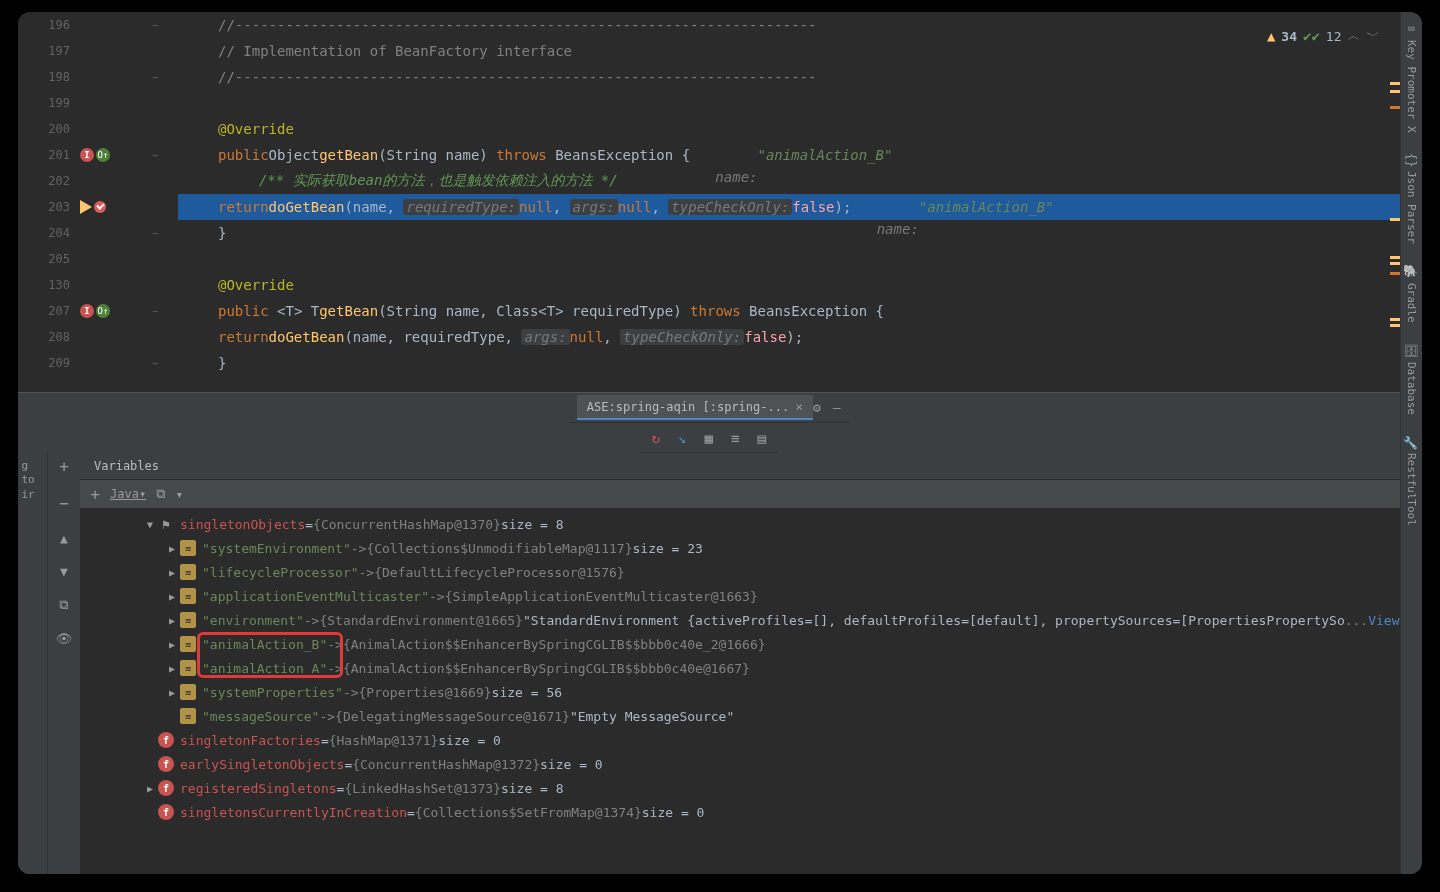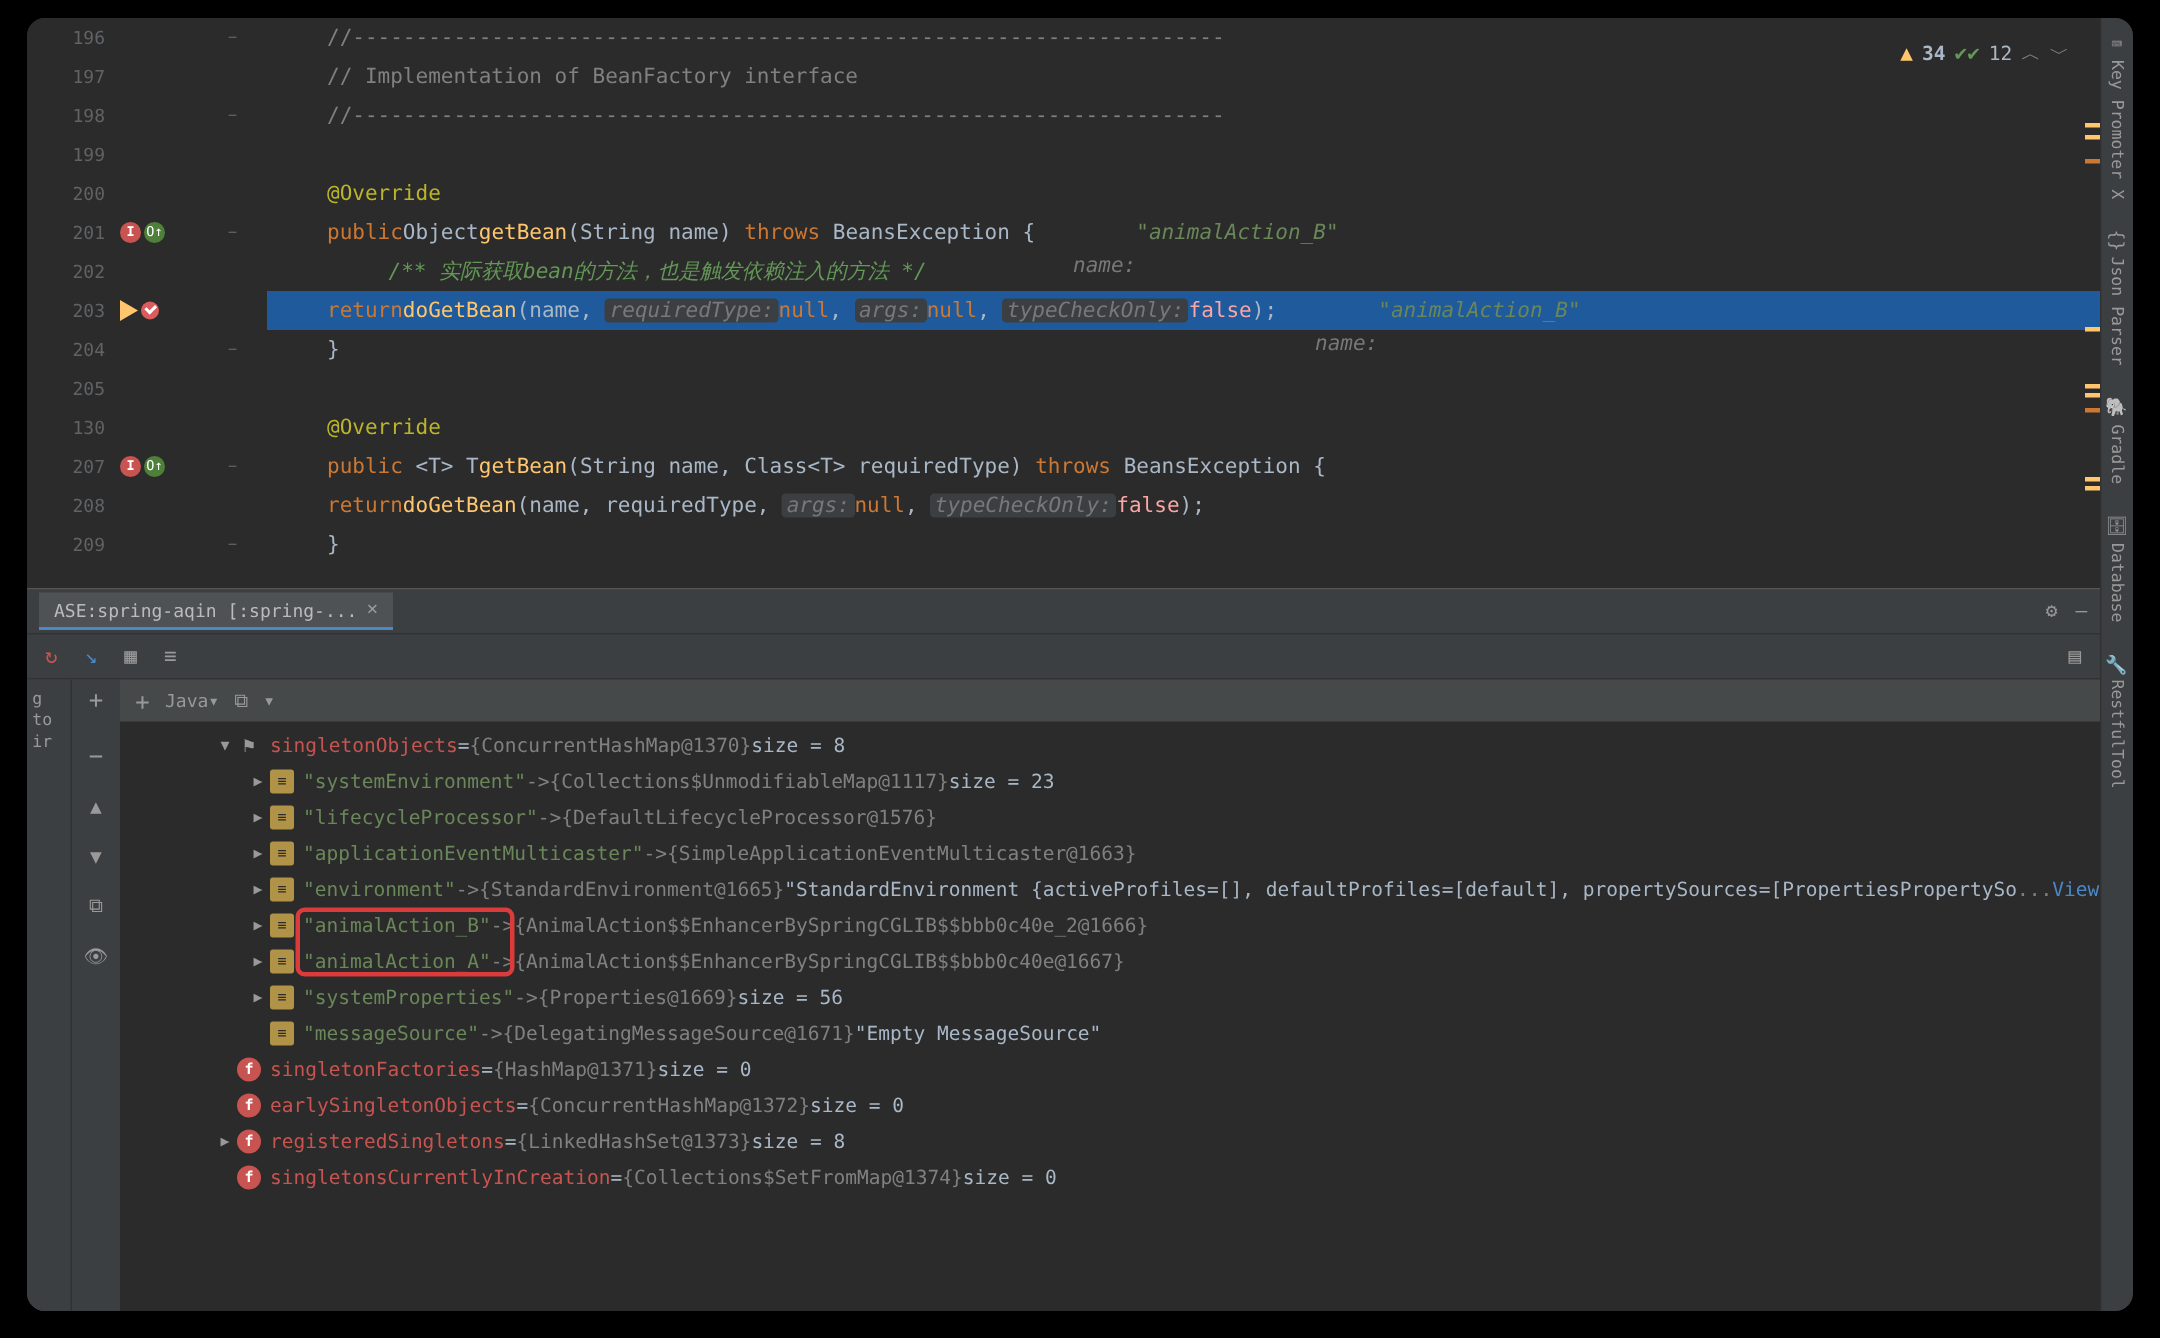--- a/index.html
+++ b/index.html
@@ -171,20 +171,21 @@
 .mm-yellow { background: #ffc66d; }
 .mm-orange { background: #cc7832; }
 
 
 .debug-panel {
   flex: 1;
   background: #3c3f41;
   display: flex;
   flex-direction: column;
   border-top: 1px solid #555;
+  align-items: center;
 }
 .debug-tabs {
   height: 30px;
   background: #3c3f41;
   display: flex;
   align-items: center;
   padding: 0 8px;
   border-bottom: 1px solid #323232;
 }
 .debug-tab {
@@ -270,21 +271,21 @@
   font-size: 13px;
   outline: none;
 }
 .watch-right {
   display: flex;
   align-items: center;
   gap: 10px;
   padding-right: 12px;
   color: #999;
 }
-.lang-select { color: #999; cursor: pointer; font-size: 12px;}
+.lang-select { color: #999; cursor: pointer; font-size: 12px; text-decoration: underline;}
 .tree {
   flex: 1;
   padding: 4px 0;
   overflow: hidden;
   font-size: 13px;
   position: relative;
 }
 .debug-side-gutter {
   width: 32px;
   background: #3c3f41;
@@ -508,20 +509,21 @@
         </div>
         <div class="debug-side-gutter">
           <span style="font-size:16px;">+</span>
           <span style="font-size:16px;">−</span>
           <span>▲</span>
           <span>▼</span>
           <span>⧉</span>
           <span>👁</span>
         </div>
         <div class="debug-content">
+          <div class="vars-header">Variables</div>
           <div class="watch-input-row">
             <span class="plus-btn">+</span>
             <div class="watch-right">
               <span class="lang-select"><span>Java</span>▾</span>
               <span>⧉</span>
               <span>▾</span>
             </div>
           </div>
           <div class="tree" id="var-tree">
             <div class="highlight-box" style="left:117px; top:124px; width:146px; height:46px;"></div>

